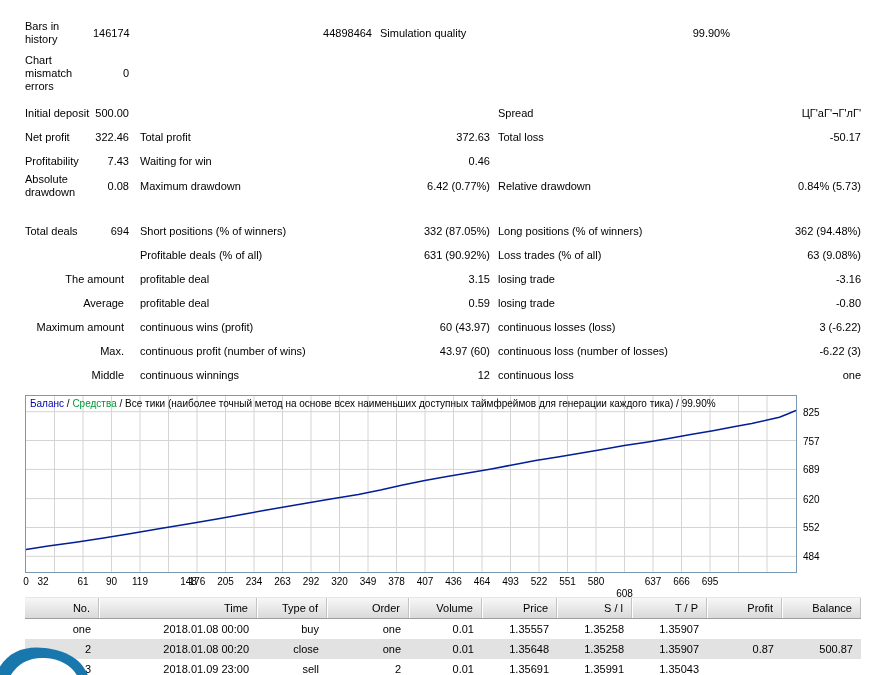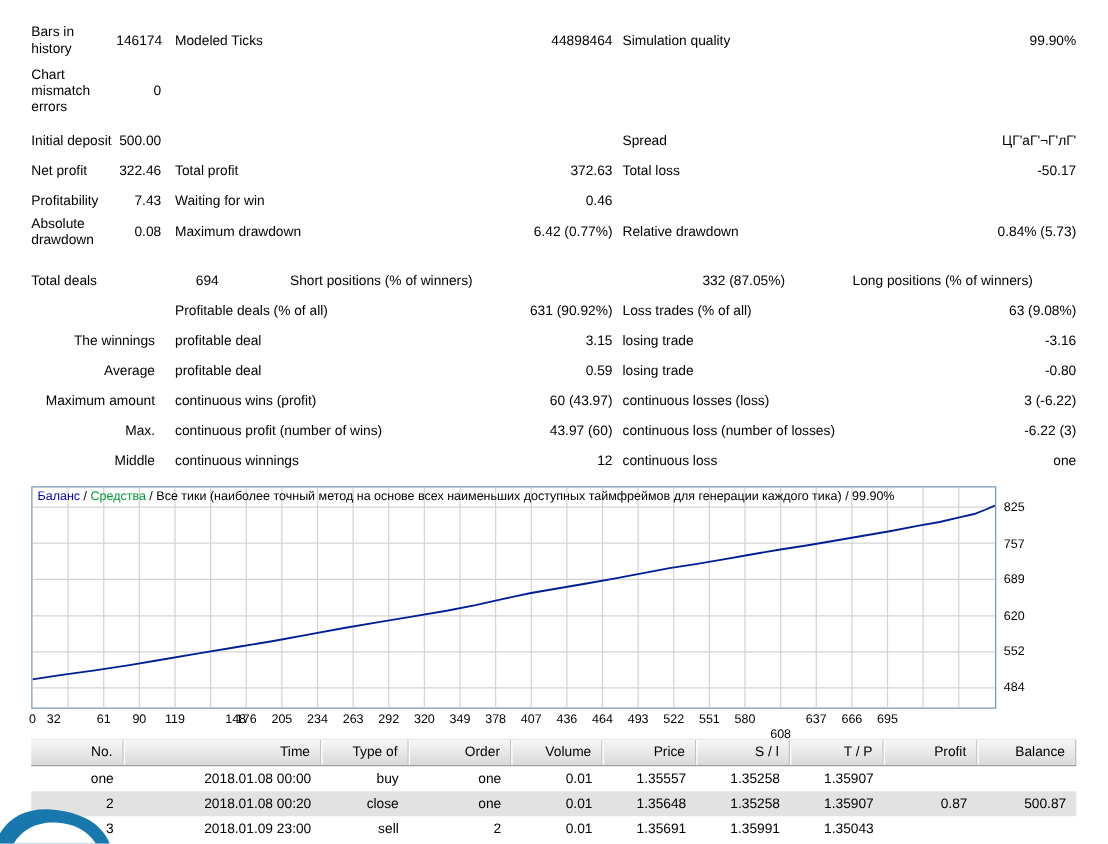--- a/index.html
+++ b/index.html
@@ -10,21 +10,21 @@
   }
   
   .stats{padding:20px 25px 0 25px;}
   .srow{display:grid;grid-template-columns:68px 39px 240px 118px 240px 131px;
         align-items:center;min-height:24px;line-height:13px;}
   .v1{text-align:right;padding-right:3px;}
   .l2,.l3{padding-left:8px;}
   .v2,.v3{text-align:right;}
   .span2{grid-column:1/3;text-align:right;padding-right:8px;}
   .gap8{margin-top:8px;}
-  .gap14{margin-top:14px;gap:46px;}
+  .gap14{margin-top:20px;}
   
   .chart-area{position:relative;margin:8px 0 0 25px;height:194px;}
   .chart-box{position:relative;width:770px;height:176px;border:1px solid #7a99b5;background:#fff;}
   .chart-box svg{position:absolute;left:0;top:0;}
   .legend{position:absolute;top:2px;left:4px;white-space:nowrap;font-size:10px;}
   .y-labels span{position:absolute;left:778px;font-size:10px;}
   .x-labels{position:absolute;left:0;top:179px;width:772px;height:14px;}
   .x-labels span{position:absolute;top:2px;transform:translateX(-50%);font-size:10px;}
   
   .trades{margin:8px 0 0 25px;width:836px;}
@@ -39,21 +39,20 @@
   .swoosh{position:absolute;left:0;bottom:0;}
 </style>
 </head>
 <body>
 
 <div class="stats">
 
   <div class="srow">
     <div class="l1">Bars in history</div>
     <div class="v1">146174</div>
-    <div class="l2">Modeled Ticks</div>
     <div class="v2">44898464</div>
     <div class="l3">Simulation quality</div>
     <div class="v3">99.90%</div>
   </div>
 
   <div class="srow gap8">
     <div class="l1">Chart mismatch errors</div>
     <div class="v1">0</div>
     <div class="l2"></div>
     <div class="v2"></div>
@@ -109,21 +108,21 @@
   <div class="srow">
     <div class="l1"></div>
     <div class="v1"></div>
     <div class="l2">Profitable deals (% of all)</div>
     <div class="v2">631 (90.92%)</div>
     <div class="l3">Loss trades (% of all)</div>
     <div class="v3">63 (9.08%)</div>
   </div>
 
   <div class="srow">
-    <div class="span2">The winnings</div>
+    <div class="span2">The amount</div>
     <div class="l2">profitable deal</div>
     <div class="v2">3.15</div>
     <div class="l3">losing trade</div>
     <div class="v3">-3.16</div>
   </div>
 
   <div class="srow">
     <div class="span2">Average</div>
     <div class="l2">profitable deal</div>
     <div class="v2">0.59</div>

